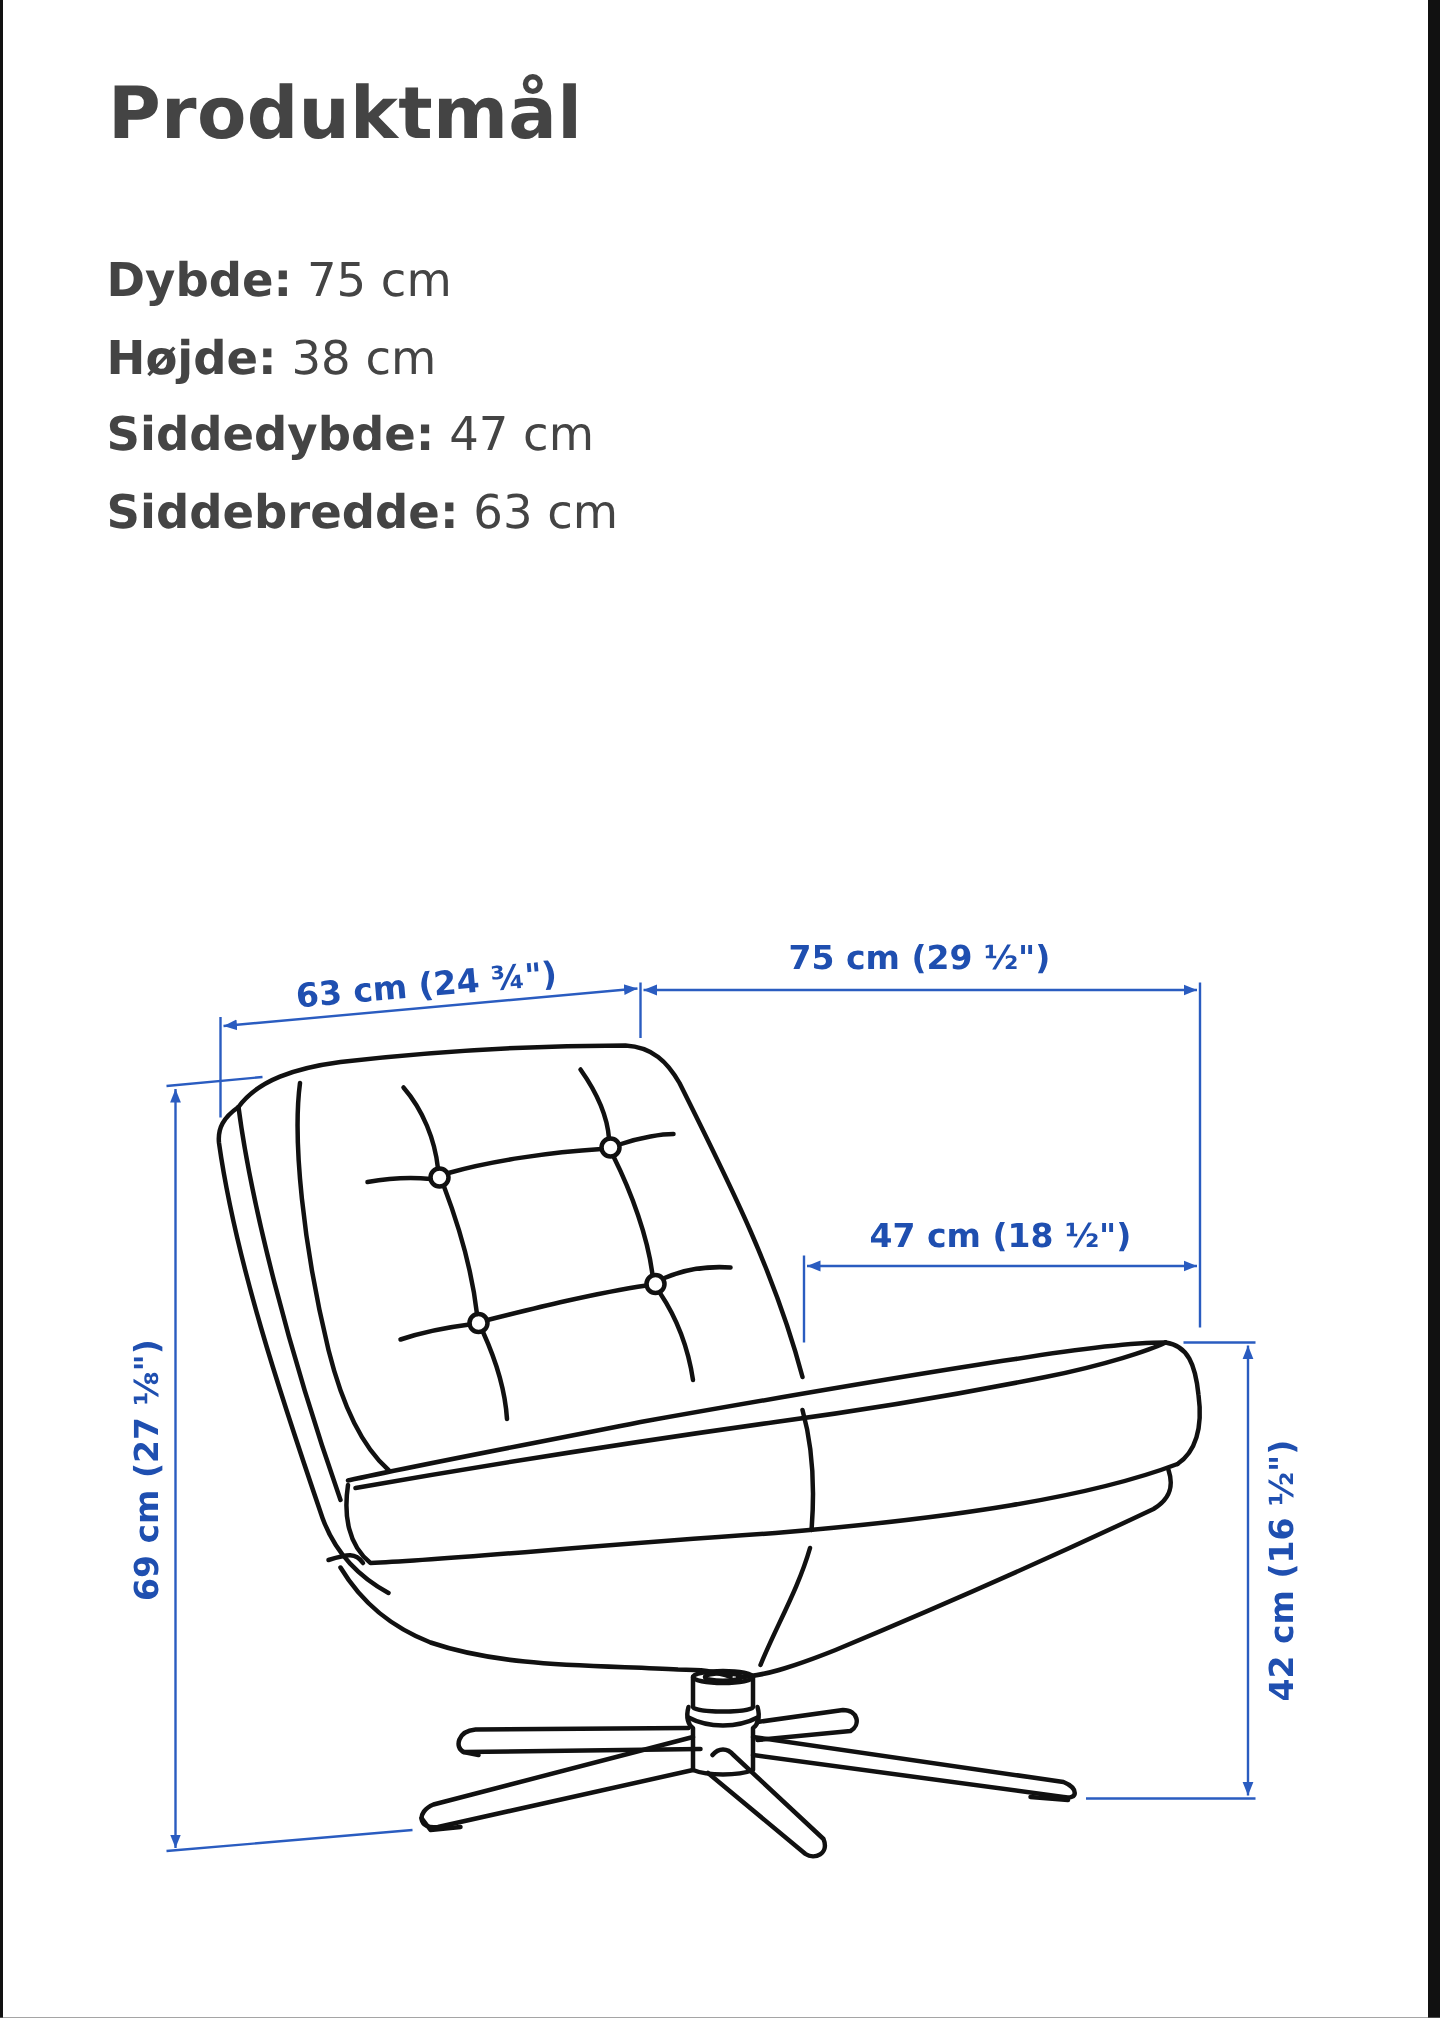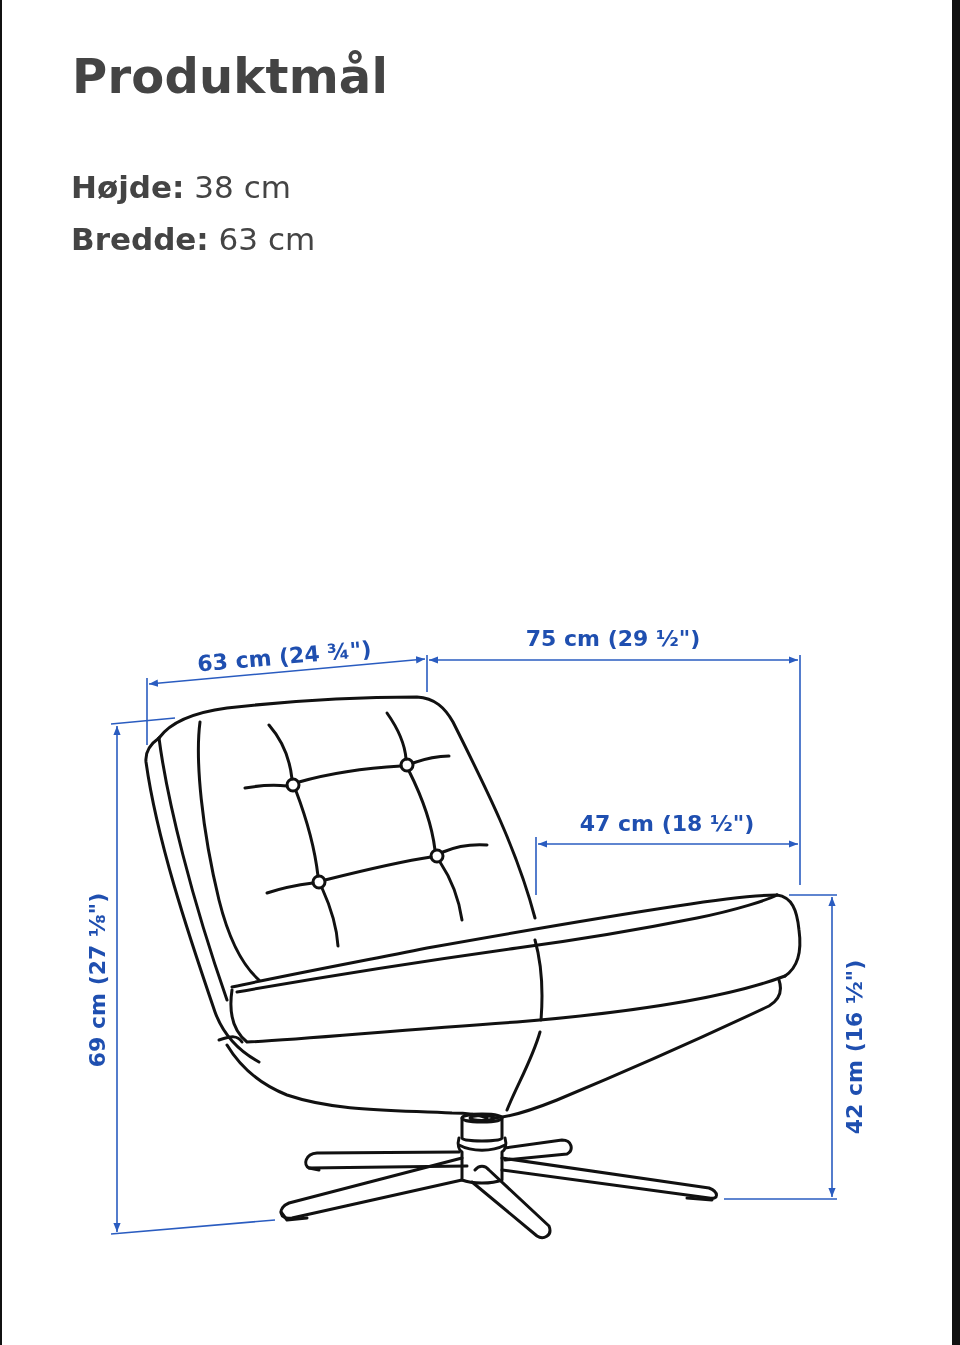--- a/index.html
+++ b/index.html
@@ -67,22 +67,24 @@
       fill: #1f4fb0;
     }
   </style>
 </head>
 <body>
 
 <div class="page">
   <h1 class="title">Produktmål</h1>
 
   <ul class="dims">
+    <li><span class="label">Dybde:</span> <span class="value">75 cm</span></li>
     <li><span class="label">Højde:</span> <span class="value">38 cm</span></li>
-    <li><span class="label">Bredde:</span> <span class="value">63 cm</span></li>
+    <li><span class="label">Siddedybde:</span> <span class="value">47 cm</span></li>
+    <li><span class="label">Siddebredde:</span> <span class="value">63 cm</span></li>
   </ul>
 
   <svg class="drawing" viewBox="0 0 960 1345" xmlns="http://www.w3.org/2000/svg">
     <defs>
       <marker id="arr" viewBox="0 0 10 10" refX="10" refY="5" markerWidth="9" markerHeight="9" orient="auto-start-reverse" markerUnits="userSpaceOnUse">
         <path d="M0,1 L10,5 L0,9 z" fill="#2a5cc0"></path>
       </marker>
     </defs>
 
     <g fill="none" stroke="#111111" stroke-width="3" stroke-linecap="round" stroke-linejoin="round">

